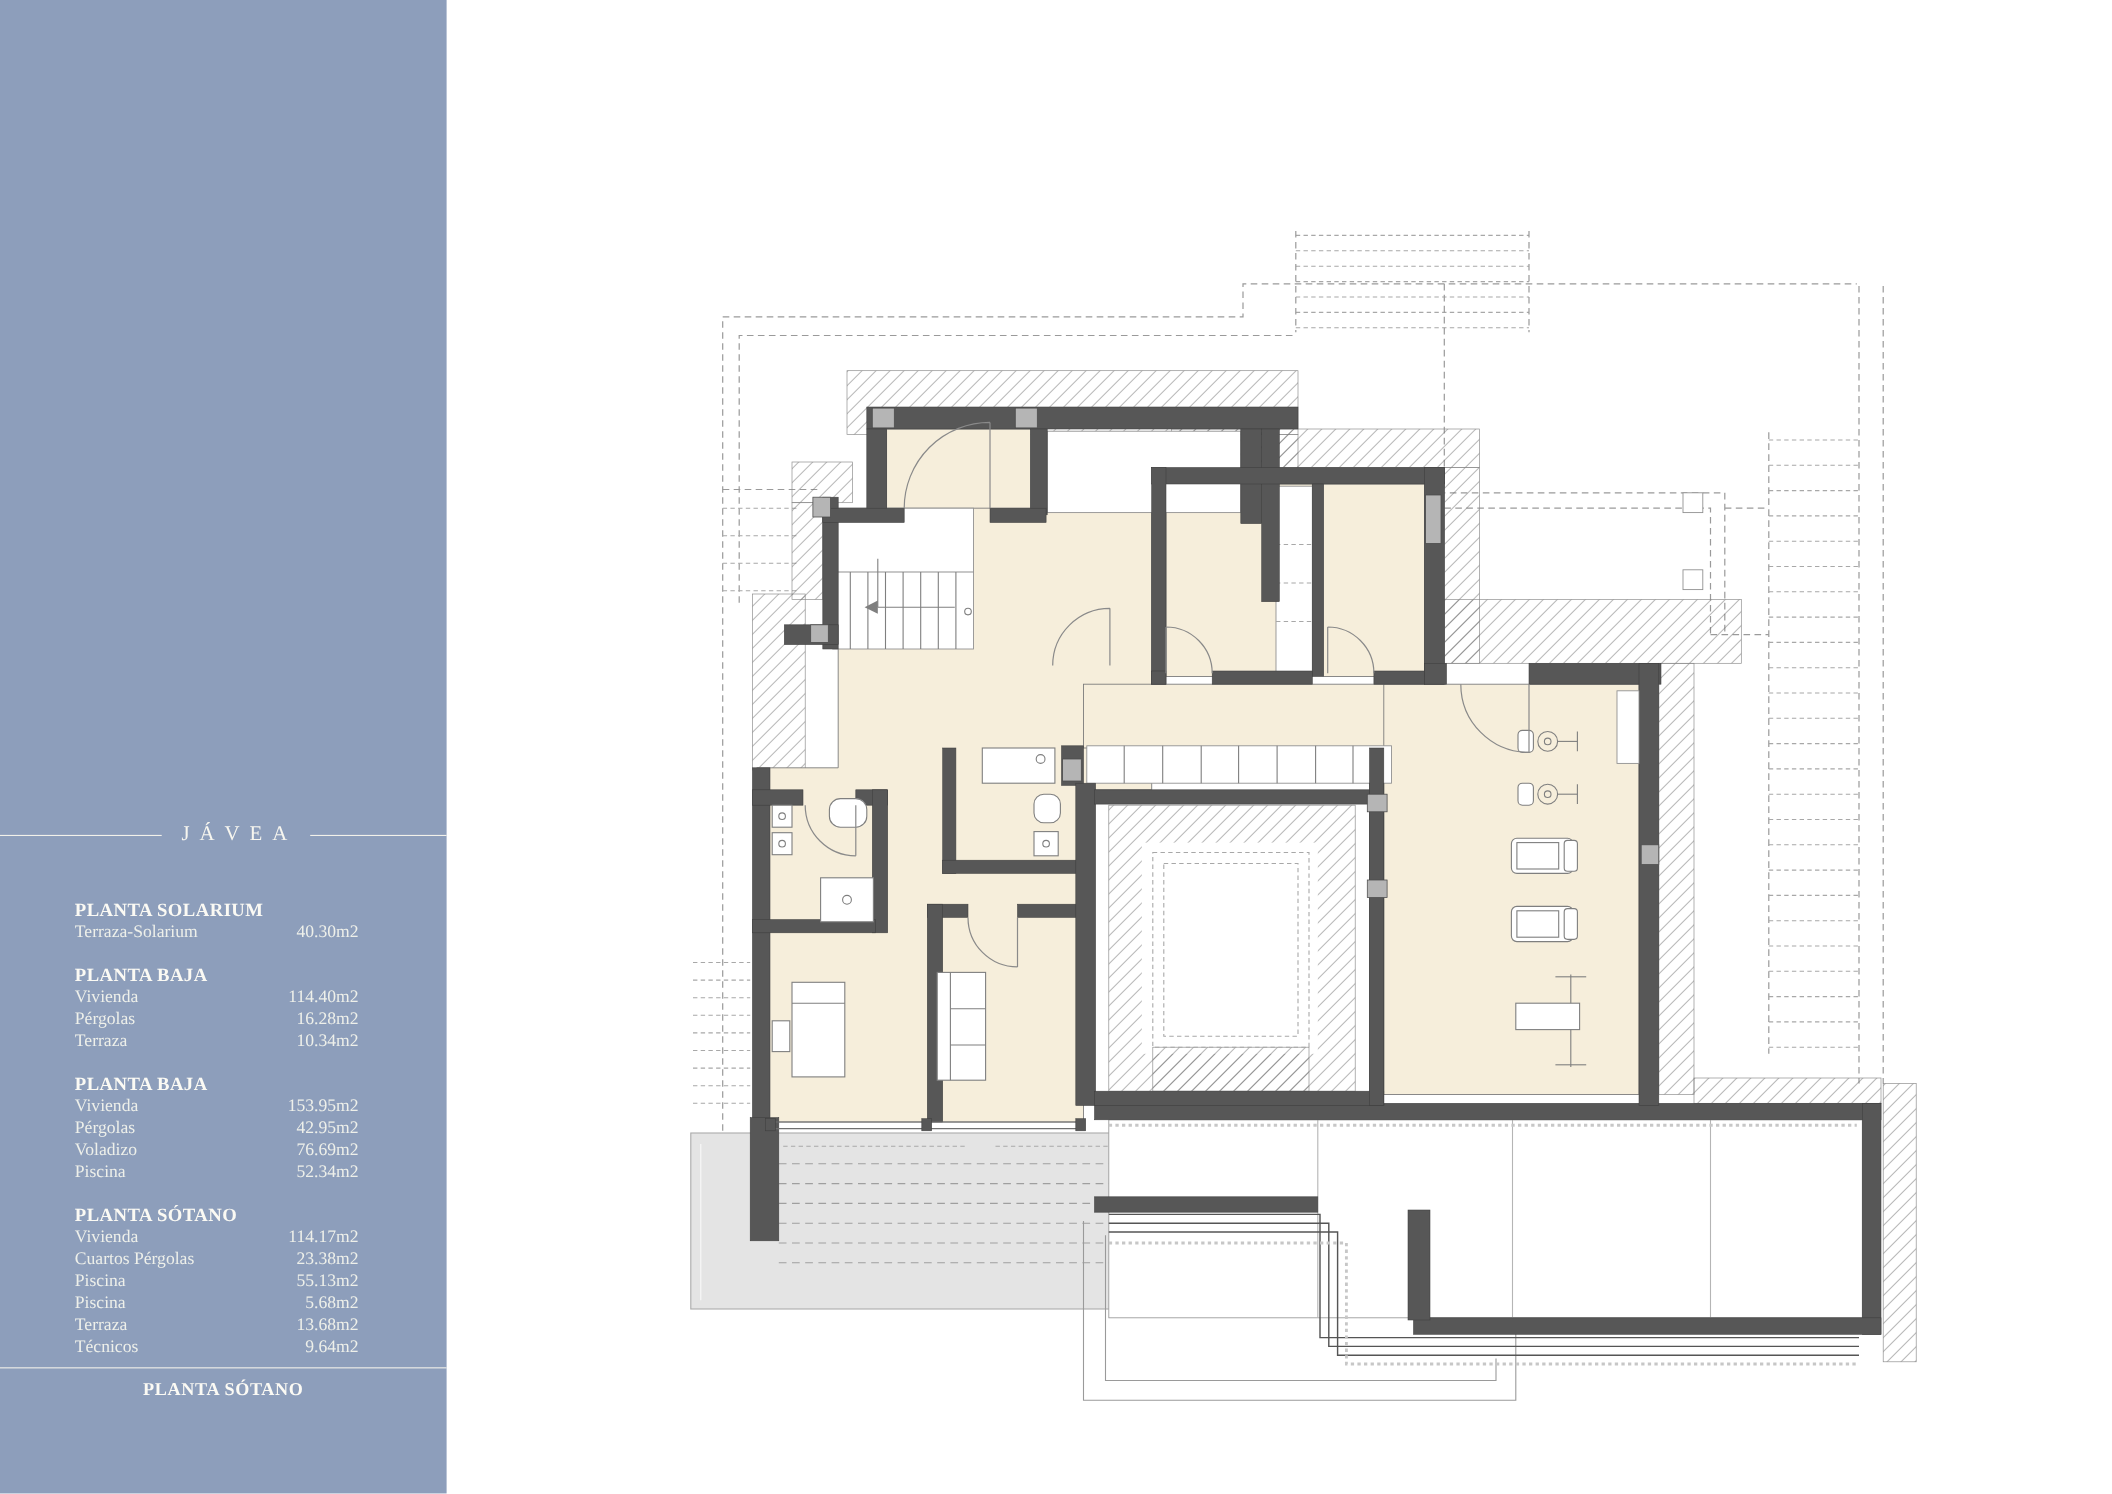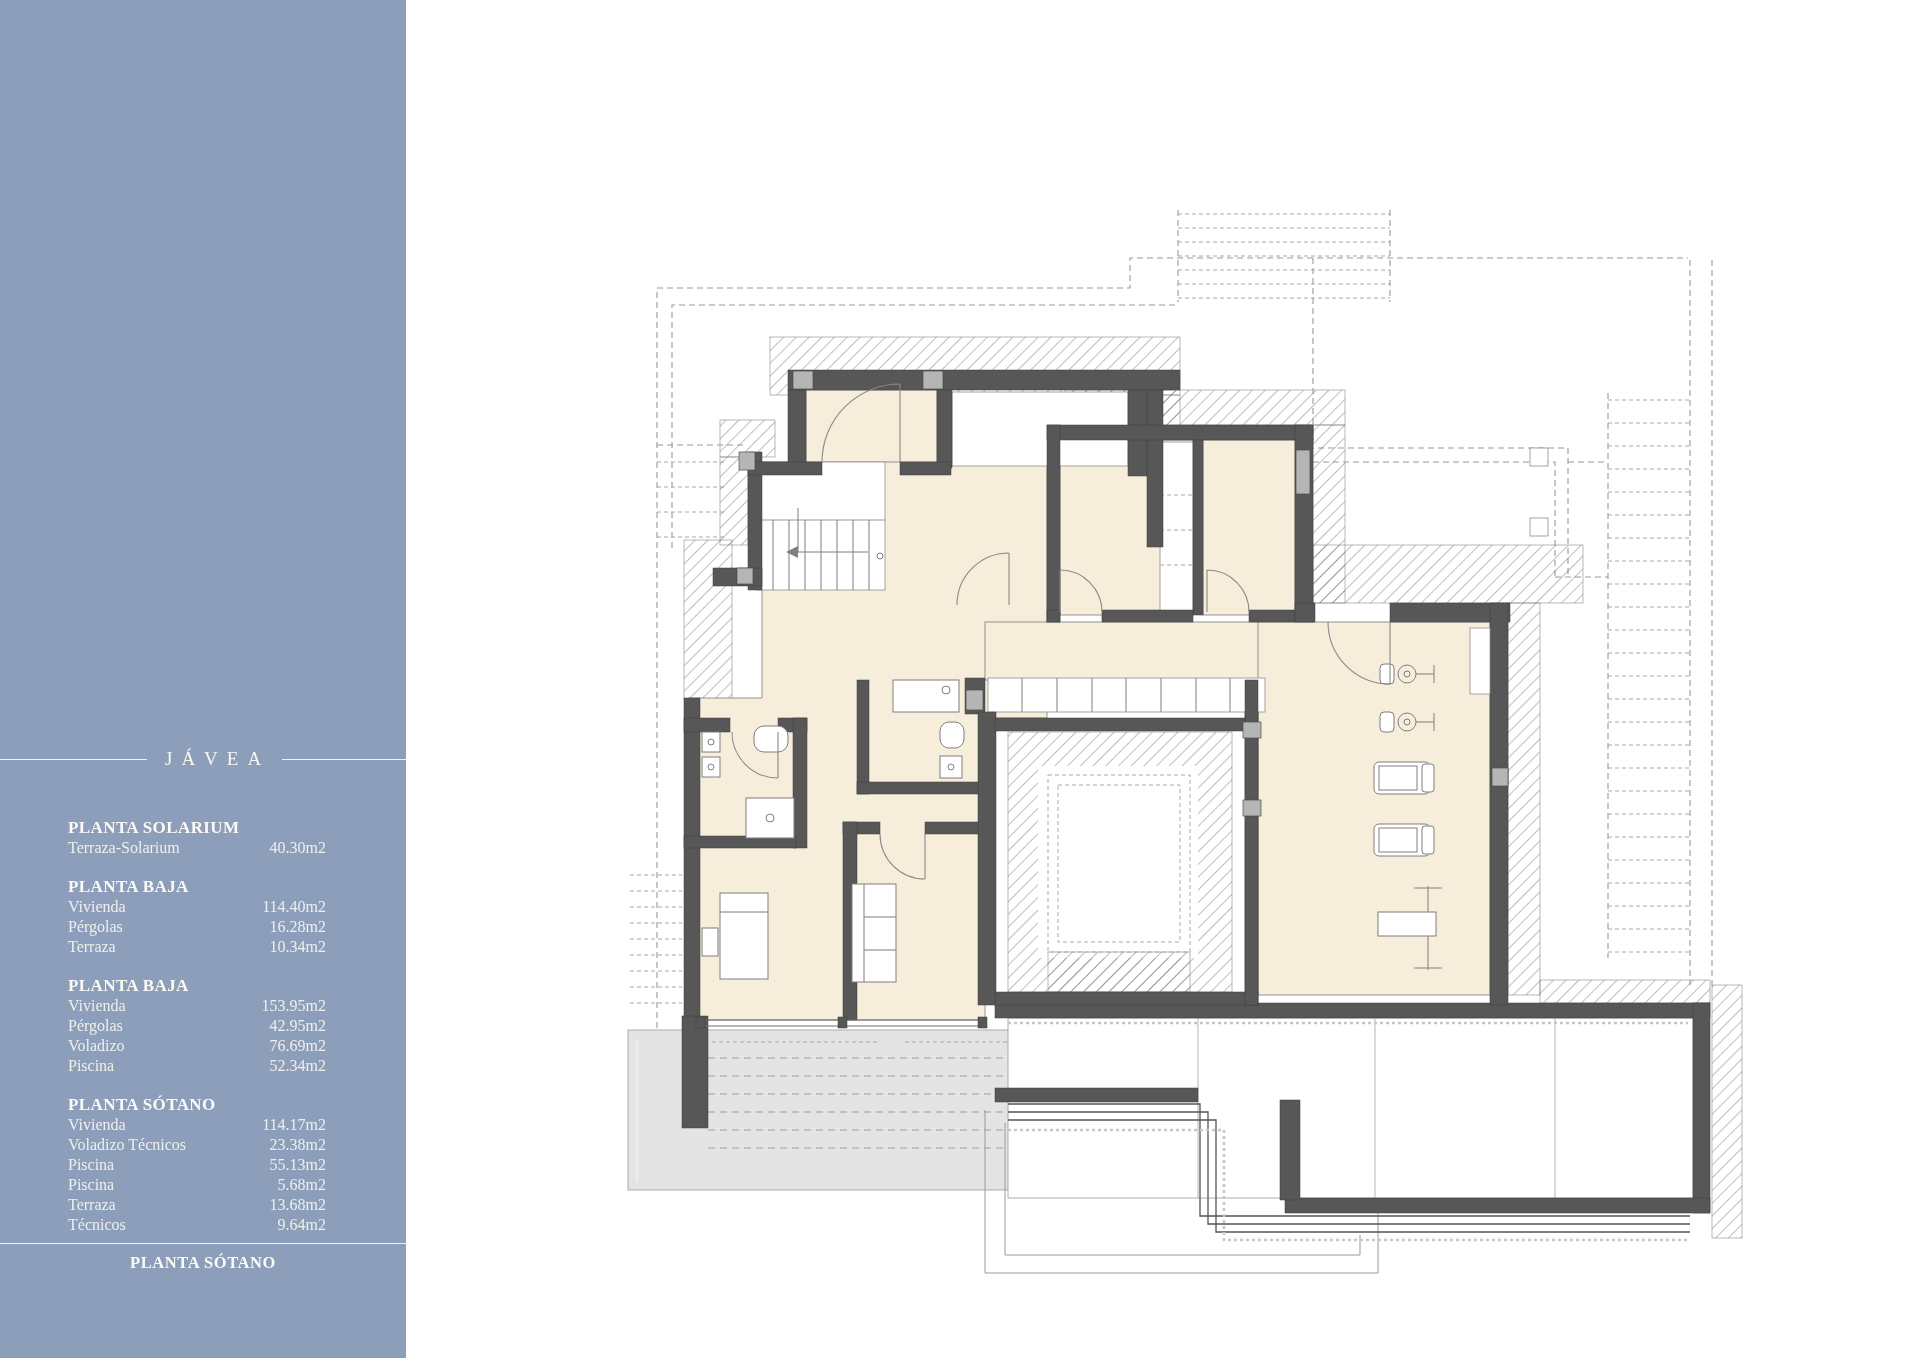--- a/index.html
+++ b/index.html
@@ -335,21 +335,21 @@
         </div>
       </div>
 
       <div class="sec">
         <h3>PLANTA SÓTANO</h3>
         <div class="row">
           <span>Vivienda</span>
           <span>114.17m2</span>
         </div>
         <div class="row">
-          <span>Voladizo Técnicos</span>
+          <span>Cuartos Pérgolas</span>
           <span>23.38m2</span>
         </div>
         <div class="row">
           <span>Piscina</span>
           <span>55.13m2</span>
         </div>
         <div class="row">
           <span>Piscina</span>
           <span>5.68m2</span>
         </div>

